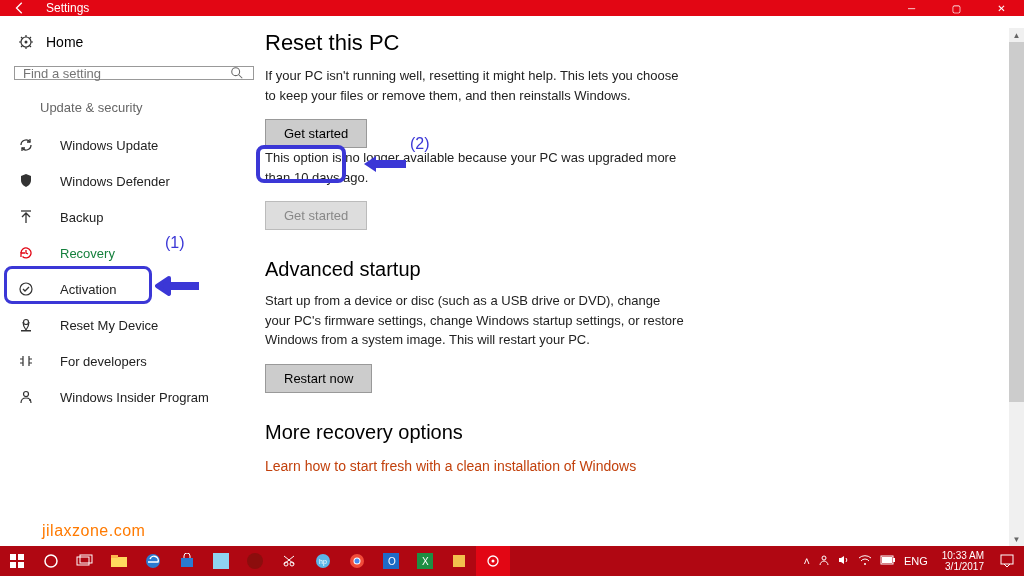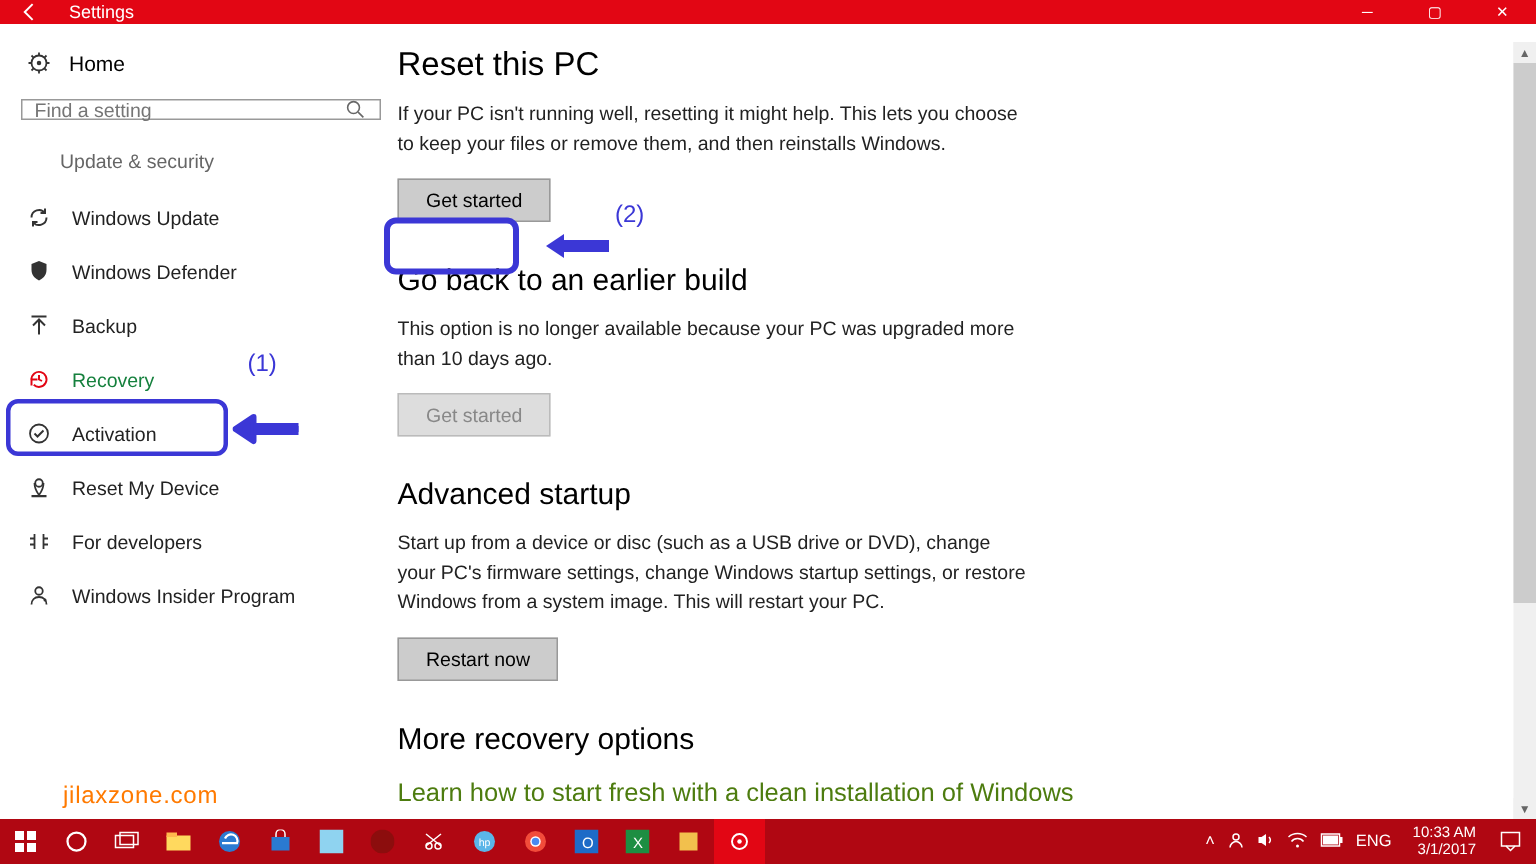--- a/index.html
+++ b/index.html
@@ -11,35 +11,35 @@
     .titlebar .win-controls { display: flex; }
     .titlebar .win-controls div { width: 45px; height: 28px; display: flex; align-items: center; justify-content: center; font-size: 10px; }
     
     .content { display: flex; height: 518px; }
     
     .sidebar { width: 255px; padding: 14px 10px 0 14px; position: relative; }
     .home-row { display: flex; align-items: center; gap: 12px; padding: 4px 4px 16px 4px; font-size: 14px; }
     .search-box { width: 240px; height: 14px; border: 1px solid #999; display: flex; align-items: center; padding: 0 8px; margin-bottom: 20px; }
     .search-box input { border: none; outline: none; flex: 1; font-size: 13px; color: #666; background: transparent; }
     .cat-header { font-size: 13px; color: #666; margin-bottom: 12px; padding-left: 2px; margin-left: 24px; }
-    .nav-item { display: flex; align-items: center; gap: 14px; padding: 10px 4px; font-size: 13px; color: #222; cursor: pointer; }
+    .nav-item { display: flex; align-items: center; gap: 26px; padding: 10px 4px; font-size: 13px; color: #222; cursor: pointer; }
     .nav-item.selected { color: #15803d; position: relative; }
     .icon-slot { width: 16px; height: 16px; display: inline-flex; align-items: center; justify-content: center; }
     
     .hl-1 { position: absolute; left: 4px; top: 250px; width: 148px; height: 38px; border: 3px solid #3b37d6; border-radius: 8px; pointer-events: none; }
     .arrow-1 { position: absolute; left: 155px; top: 258px; pointer-events: none; }
     .label-1 { position: absolute; left: 165px; top: 218px; color: #3b37d6; font-size: 16px; pointer-events: none; }
     
     .main { flex: 1; padding: 14px 40px 0 10px; overflow: hidden; }
     .main h1 { font-size: 22px; font-weight: 400; margin-bottom: 10px; }
     .main h2 { font-size: 20px; font-weight: 400; margin: 28px 0 10px 0; }
     .main p { font-size: 13px; color: #222; line-height: 1.5; max-width: 420px; margin-bottom: 14px; }
     .btn { background: #ccc; border: 1px solid #999; padding: 6px 18px; font-size: 13px; cursor: pointer; }
     .btn.disabled { color: #888; border-color: #bbb; background: #ddd; cursor: default; }
-    .link { color: #4d7c0f; font-size: 17px; cursor: pointer; display: inline-block; margin-top: 4px; }
+    .link { color: #c2410c; font-size: 14px; cursor: pointer; display: inline-block; margin-top: 4px; }
     
     .hl-2 { position: absolute; left: 256px; top: 145px; width: 90px; height: 38px; border: 4px solid #3b37d6; border-radius: 8px; pointer-events: none; }
     .arrow-2 { position: absolute; left: 362px; top: 152px; pointer-events: none; }
     .label-2 { position: absolute; left: 410px; top: 135px; color: #3b37d6; font-size: 16px; pointer-events: none; }
     
     .scrollbar { position: absolute; right: 0; top: 28px; width: 15px; height: 518px; background: #f0f0f0; }
     .scrollbar .thumb { position: absolute; top: 14px; width: 15px; height: 360px; background: #ccc; }
     .scrollbar .arr { position: absolute; width: 15px; height: 14px; background: #f0f0f0; display: flex; align-items: center; justify-content: center; color: #666; font-size: 8px; }
     .scrollbar .arr.up { top: 0; }
     .scrollbar .arr.dn { bottom: 0; }
@@ -173,21 +173,20 @@
         <rect x="14" y="8" width="30" height="8" fill="#3b37d6"></rect>
       </svg>
     <div class="label-1">(1)</div>
   </div>
 
   <div class="main">
     <h1>Reset this PC</h1>
     <p>If your PC isn't running well, resetting it might help. This lets you choose to keep your files or remove them, and then reinstalls Windows.</p>
     <button class="btn">Get started</button>
 
-    <h2>Go back to an earlier build</h2>
     <p>This option is no longer available because your PC was upgraded more than 10 days ago.</p>
     <button class="btn disabled">Get started</button>
 
     <h2>Advanced startup</h2>
     <p>Start up from a device or disc (such as a USB drive or DVD), change your PC's firmware settings, change Windows startup settings, or restore Windows from a system image. This will restart your PC.</p>
     <button class="btn">Restart now</button>
 
     <h2>More recovery options</h2>
     <span class="link">Learn how to start fresh with a clean installation of Windows</span>
   </div>

